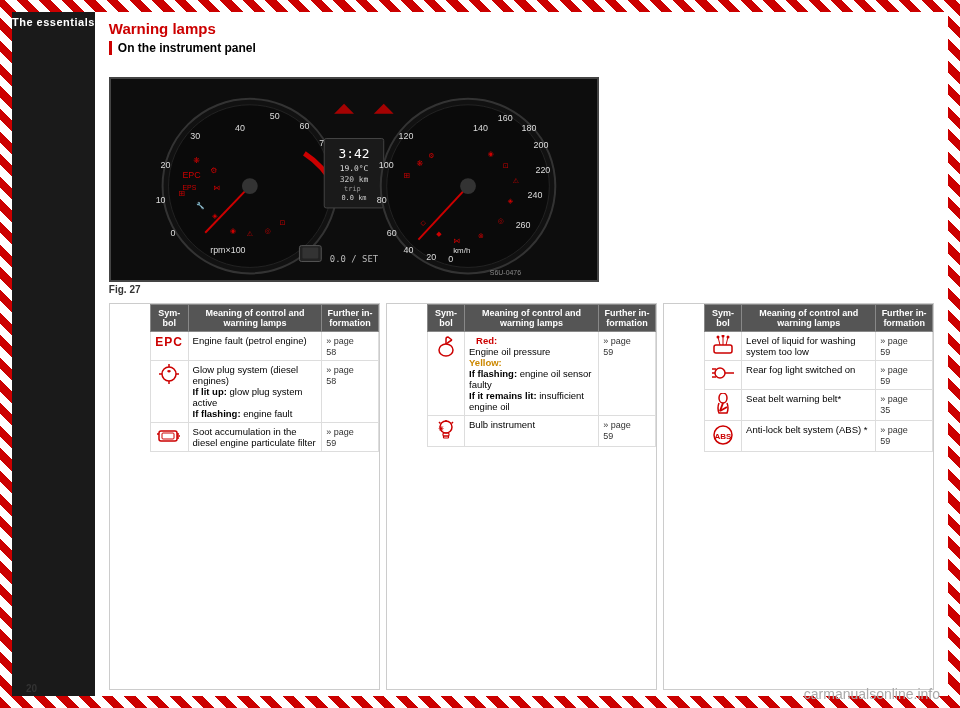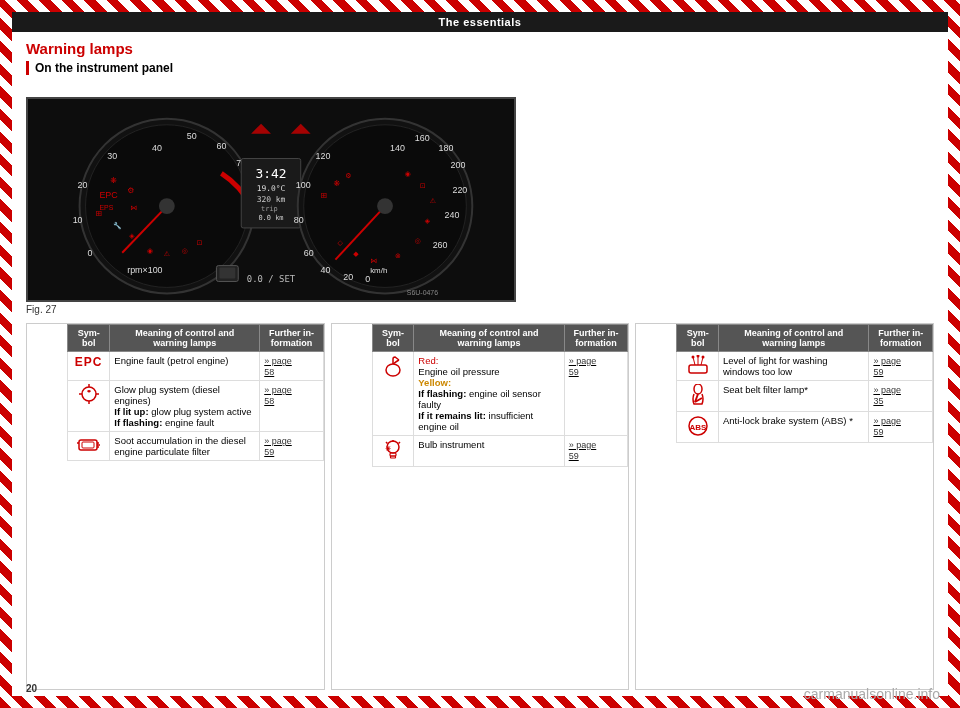--- a/index.html
+++ b/index.html
@@ -26,21 +26,21 @@
       );
       z-index: 0;
     }
 
     .page-content {
       position: absolute;
       top: 12px; left: 12px; right: 12px; bottom: 12px;
       background: #fff;
       z-index: 1;
       display: flex;
-      flex-direction: column;
+      flex-direction: row;
     }
 
     
     .top-bar {
       background: #1a1a1a;
       color: #fff;
       text-align: center;
       padding: 4px 0;
       font-size: 11px;
       font-weight: bold;
@@ -133,21 +133,20 @@
       font-weight: bold;
       font-size: 10px;
     }
 
     .meaning-col {
       width: 130px;
     }
 
     .further-col {
       width: 55px;
-      text-decoration: underline;
     }
 
     .page-ref {
       font-size: 9px;
       color: #333;
     }
 
     .page-num-bottom {
       position: absolute;
       bottom: 14px;
@@ -167,21 +166,21 @@
       z-index: 2;
     }
 
     .epc-text {
       font-weight: bold;
       font-size: 12px;
       color: #cc0000;
       letter-spacing: 1px;
     }
 
-    .red-text { color: #cc0000; font-weight: normal; }
+    .red-text { color: #cc0000; font-weight: bold; margin-left: 7px; }
     .yellow-text { color: #cc8800; font-weight: bold; text-align: center; }
 
     
     .cluster-wrapper {
       width: 490px;
       height: 205px;
       background: #0a0a0a;
       position: relative;
       border: 2px solid #444;
       overflow: hidden;
@@ -190,20 +189,21 @@
     .fig-number {
       font-size: 10px;
       color: #333;
     }
 
     .fig-caption-area {
       display: flex;
       align-items: flex-start;
       gap: 4px;
       margin-top: 2px;
+      font-weight: bold;
     }
   </style>
 </head>
 <body>
 
 <div class="border-stripe"></div>
 
 <div class="page-content">
 
   <div class="top-bar">
@@ -440,43 +440,56 @@
                 <svg width="22" height="20" viewBox="0 0 22 20">
                   <rect x="2" y="10" width="18" height="8" rx="2" fill="none" stroke="#cc0000" stroke-width="1.5"></rect>
                   <line x1="6" y1="2" x2="8" y2="10" stroke="#cc0000" stroke-width="1"></line>
                   <line x1="11" y1="1" x2="11" y2="10" stroke="#cc0000" stroke-width="1"></line>
                   <line x1="16" y1="2" x2="14" y2="10" stroke="#cc0000" stroke-width="1"></line>
                   <ellipse cx="6" cy="2" rx="1.5" ry="1.5" fill="#cc0000"></ellipse>
                   <ellipse cx="11" cy="1" rx="1.5" ry="1.5" fill="#cc0000"></ellipse>
                   <ellipse cx="16" cy="2" rx="1.5" ry="1.5" fill="#cc0000"></ellipse>
                 </svg>
               </td>
-              <td class="meaning-col">Level of light for washing windows too low</td>
+              <td class="meaning-col">Level of liquid for washing system too low</td>
+              <td class="further-col"><span class="page-ref">» page<br>59</span></td>
+            </tr>
+            <tr>
+              <td class="sym-col">
+                <svg width="22" height="18" viewBox="0 0 22 18">
+                  <circle cx="8" cy="9" r="5" fill="none" stroke="#cc0000" stroke-width="1.5"></circle>
+                  <line x1="13" y1="9" x2="22" y2="9" stroke="#cc0000" stroke-width="1.5"></line>
+                  <line x1="0" y1="5" x2="4" y2="5" stroke="#cc0000" stroke-width="1.5"></line>
+                  <line x1="0" y1="9" x2="3" y2="9" stroke="#cc0000" stroke-width="1.5"></line>
+                  <line x1="0" y1="13" x2="4" y2="13" stroke="#cc0000" stroke-width="1.5"></line>
+                </svg>
+              </td>
+              <td class="meaning-col">Rear fog light switched on</td>
               <td class="further-col"><span class="page-ref">» page<br>59</span></td>
             </tr>
             <tr>
               <td class="sym-col">
                 <svg width="18" height="22" viewBox="0 0 18 22">
                   <ellipse cx="9" cy="5" rx="4" ry="5" fill="none" stroke="#cc0000" stroke-width="1.5"></ellipse>
                   <path d="M5 10 Q3 15 5 20 L13 20 Q15 15 13 10" fill="none" stroke="#cc0000" stroke-width="1.5"></path>
                   <line x1="9" y1="10" x2="6" y2="18" stroke="#cc0000" stroke-width="2"></line>
                   <line x1="6" y1="18" x2="13" y2="14" stroke="#cc0000" stroke-width="2"></line>
                 </svg>
               </td>
-              <td class="meaning-col">Seat belt filter lamp*</td>
+              <td class="meaning-col">Seat belt warning belt*</td>
               <td class="further-col"><span class="page-ref">» page<br>35</span></td>
             </tr>
             <tr>
               <td class="sym-col">
                 <svg width="22" height="22" viewBox="0 0 22 22">
                   <circle cx="11" cy="11" r="9" fill="none" stroke="#cc0000" stroke-width="1.5"></circle>
                   <text x="11" y="15" fill="#cc0000" font-size="8" font-family="Arial" font-weight="bold" text-anchor="middle">ABS</text>
                 </svg>
               </td>
-              <td class="meaning-col">Anti-lock brake system (ABS) *</td>
+              <td class="meaning-col">Anti-lock belt system (ABS) *</td>
               <td class="further-col"><span class="page-ref">» page<br>59</span></td>
             </tr>
           </tbody>
         </table>
       </div>
 
     </div>
   </div>
 
 </div>

